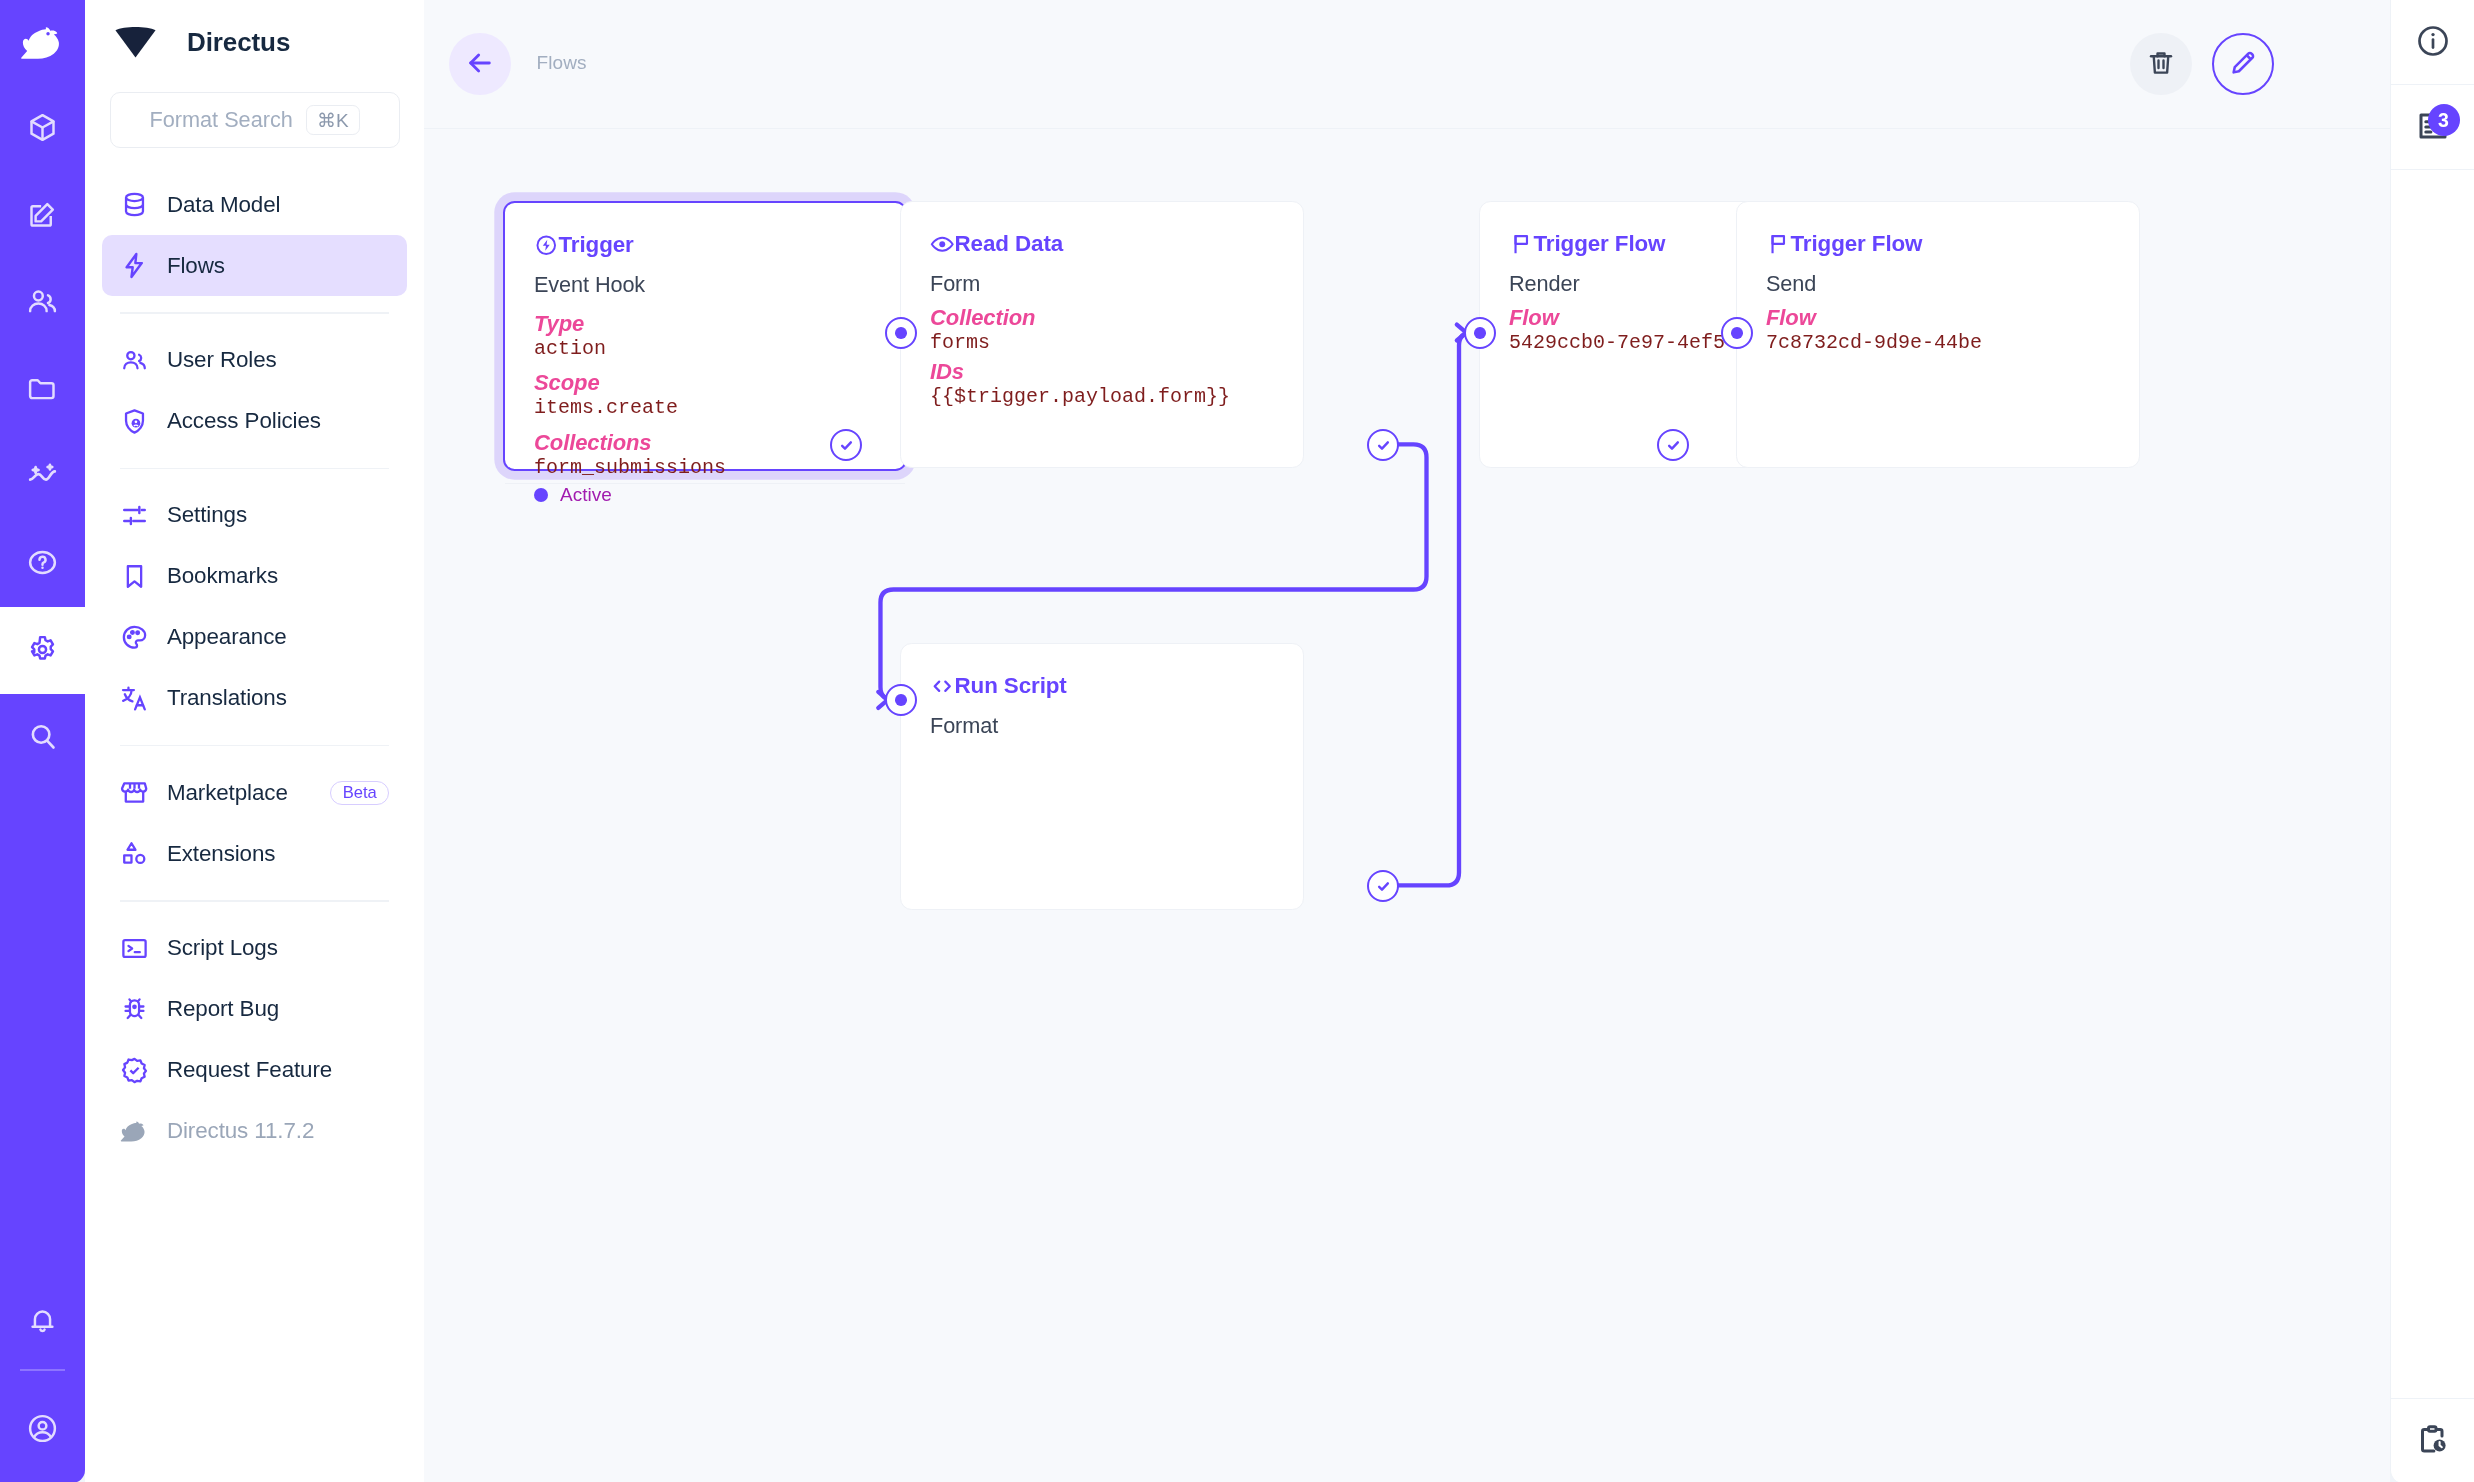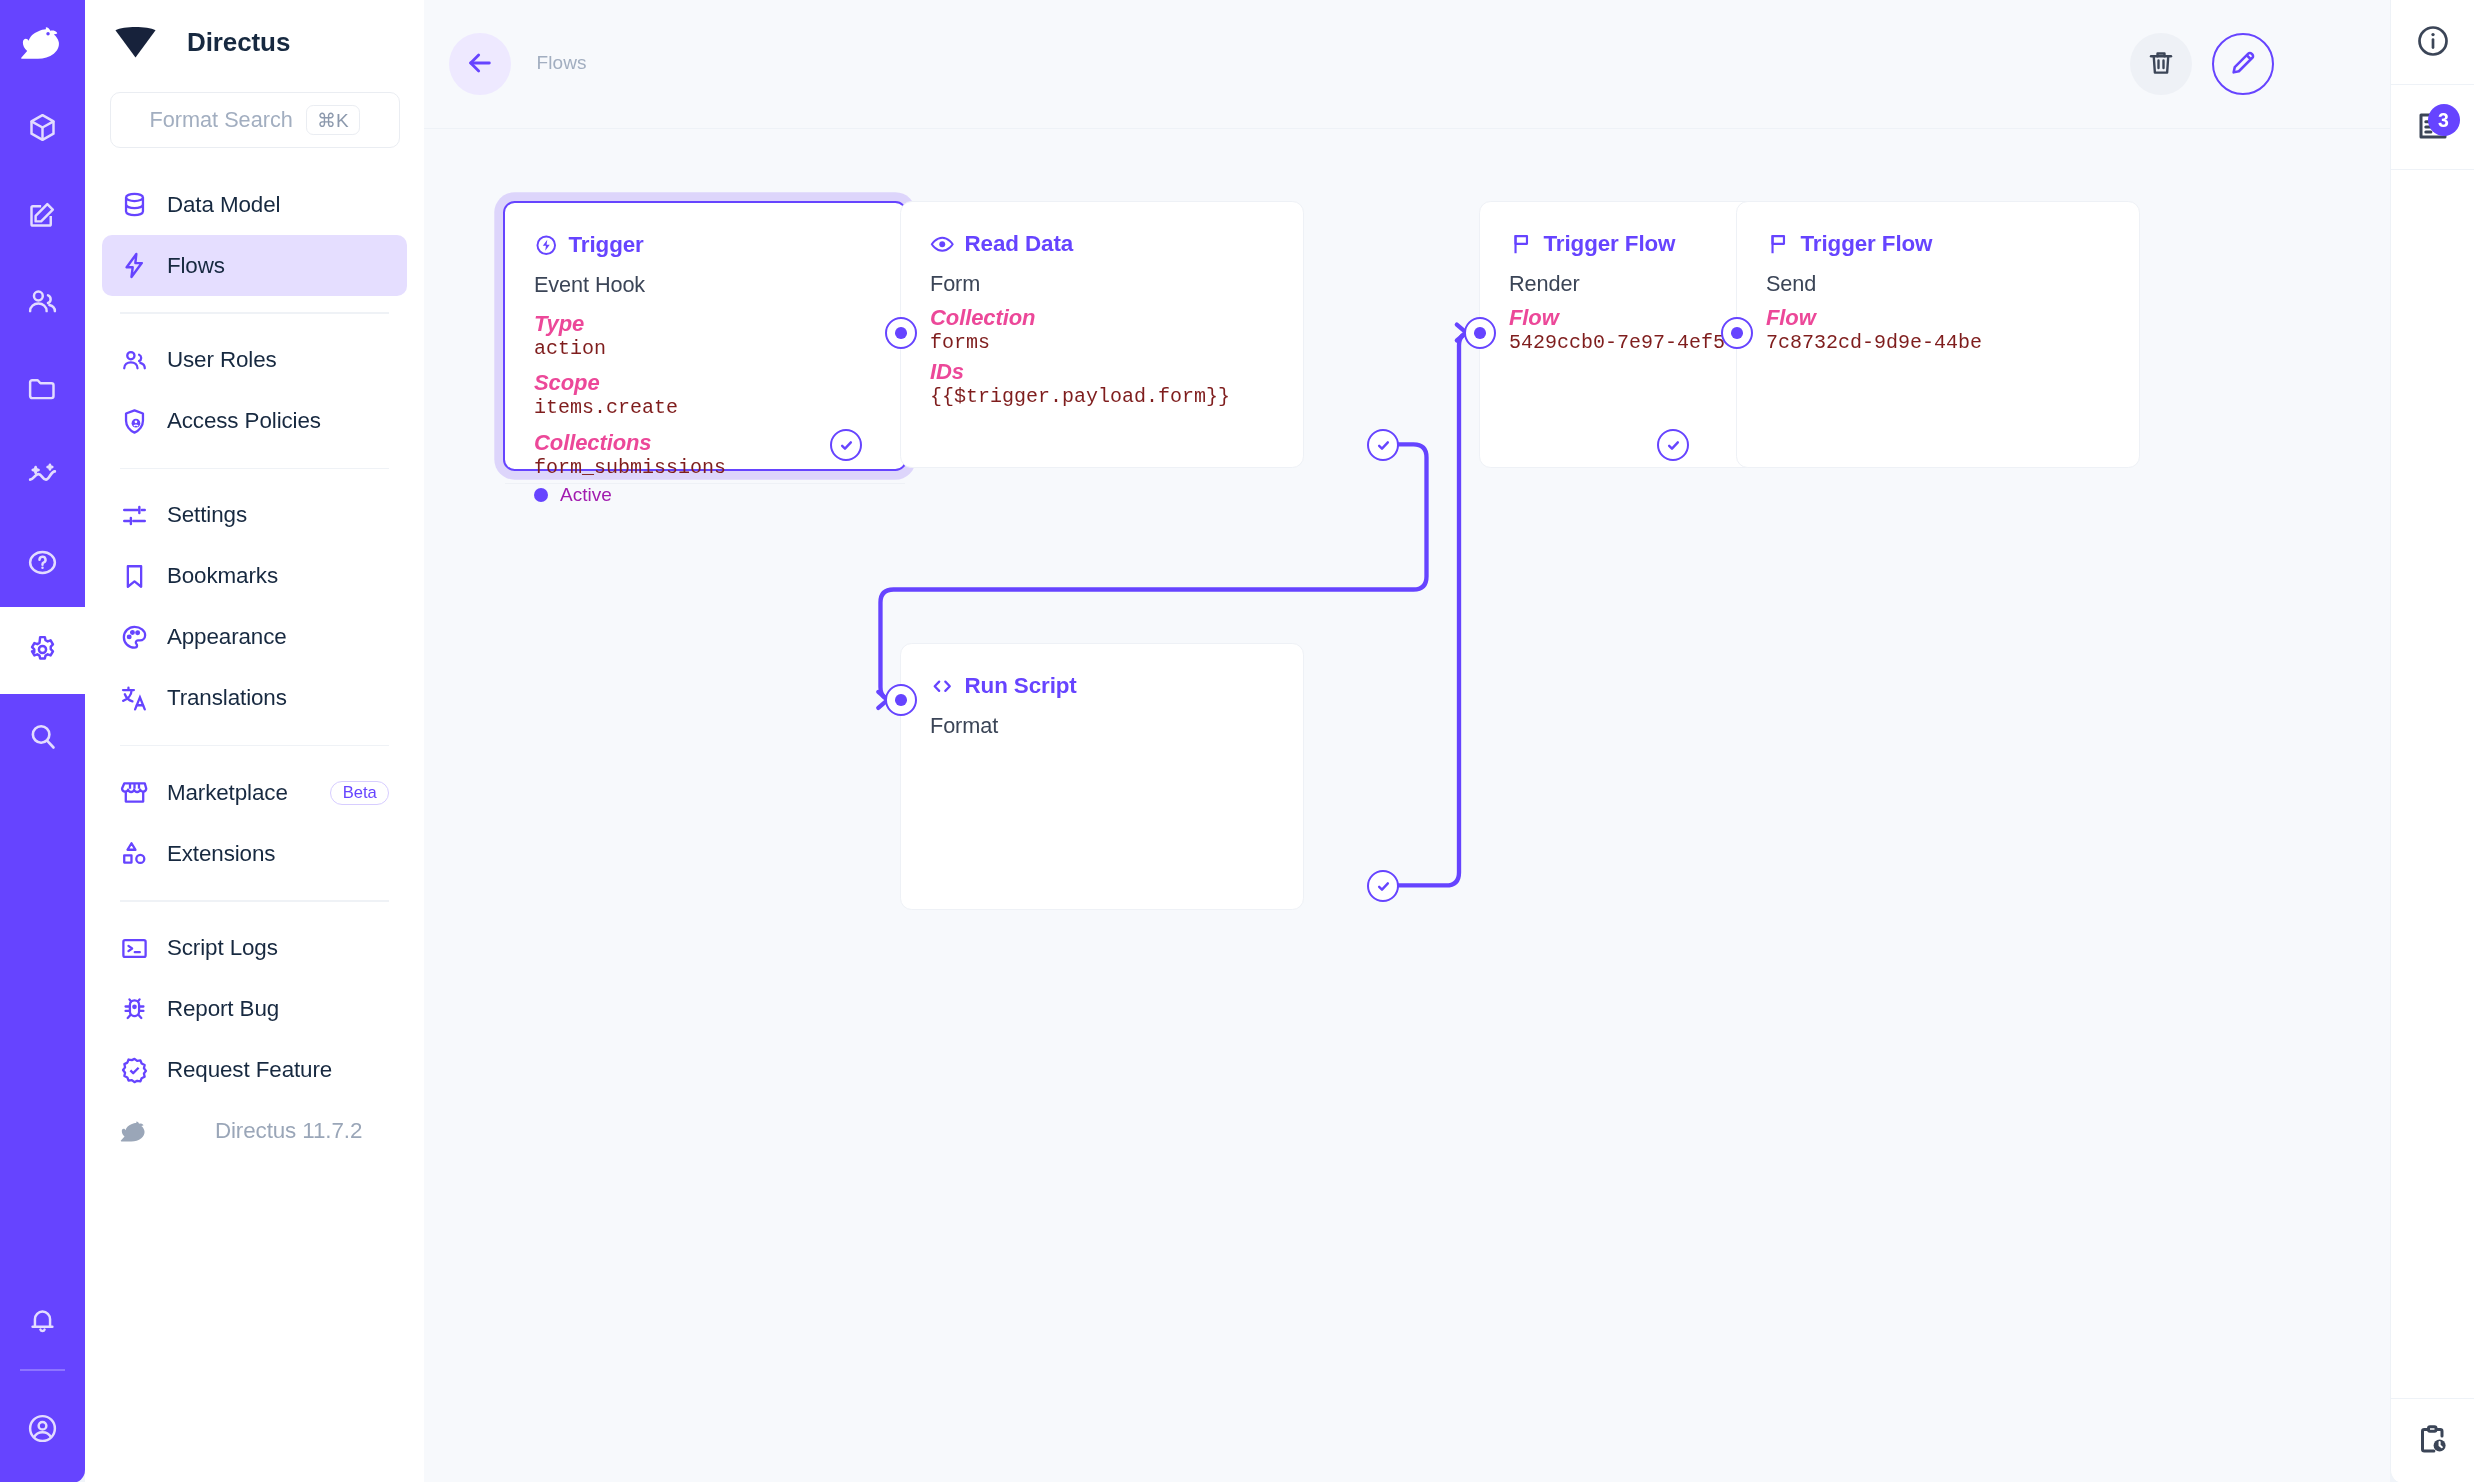--- a/index.html
+++ b/index.html
@@ -59,21 +59,21 @@
   }
 
   .nav { padding: 26px 17.3px 0 17.3px; }
   .nav-item {
     height: 61px; display: flex; align-items: center; gap: 17.3px;
     padding: 0 17.3px; border-radius: 10px; cursor: pointer;
   }
   .nav-item.sel { background: #e5deff; }
   .nav-item .ni { width: 30px; height: 30px; flex: 0 0 30px; color: #6644ff; display:flex; align-items:center; justify-content:center;}
   .nav-item .nl { font-size: 22.4px; color: #172940; font-weight: 500; letter-spacing: -0.1px; }
-  .nav-item.dim .nl { color: #9aa6b8; margin-left: 48px; }
+  .nav-item.dim .nl { color: #9aa6b8; }
   .nav-item.dim .ni { color: #9aa6b8; }
   .badge-beta {
     margin-left: auto; font-size: 16.6px; color: #6644ff;
     border: 1.4px solid #d7cdff; border-radius: 721px; padding: 2.9px 11.6px; line-height: 1;
   }
   .nav-sep { height: 1.4px; background: #eff2f6; margin: 16px 17.3px; }
 
   
   .main { position: relative; flex: 1 1 auto; height: 1483px; background: #f7f9fc; }
   .topbar {
@@ -108,21 +108,21 @@
     border: 1.4px solid #eef1f6; border-radius: 11.6px;
     width: 404px; height: 267px; padding: 29px 29px 0 29px;
   }
   .node.trigger {
     border: 2.2px solid #6644ff;
     box-shadow: 0 0 0 8.7px #ddd5fb;
     padding-bottom: 0;
     display: flex; flex-direction: column;
   }
   .node-hd {
-    display: flex; align-items: center; gap: 10px;
+    display: flex; align-items: center; 
     color: #6644ff; font-size: 22.4px; font-weight: 700; letter-spacing: -0.1px;
     margin-bottom: 14.4px;
   }
   .node-hd .hi { width: 24.5px; height: 24.5px; display:flex; align-items:center; justify-content:center; }
   .node-sub { font-size: 21.7px; color: #3b4557; margin-bottom: 7.2px; letter-spacing: -0.1px; }
   .fld-k { font-size: 22px; font-weight: 700; color: #ec4899; margin-top: 5.8px; letter-spacing: -0.1px; font-style: italic; }
   .fld-v {
     font-family: "Liberation Mono", monospace;
     font-size: 20px; color: #7f1d1d; margin-bottom: 4.3px; white-space: nowrap;
   }

